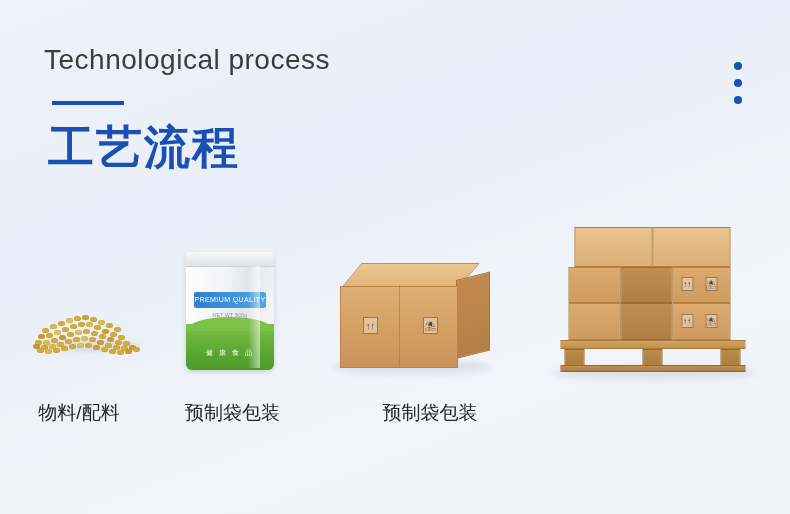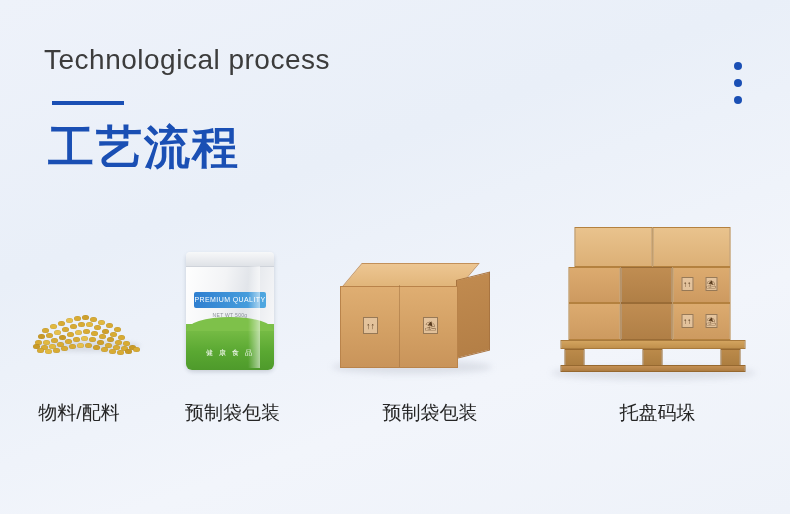--- a/index.html
+++ b/index.html
@@ -413,15 +413,14 @@
             <div class="rail"></div>
           </div>
         </div>
       </div>
     </div>
   </div>
 
   <div class="label" id="label-material">物料/配料</div>
   <div class="label" id="label-pouch">预制袋包装</div>
   <div class="label" id="label-carton">预制袋包装</div>
-  <div class="label" id="label-pallet">托盘码垛</div>
 
 </div>
 
 </body></html>

